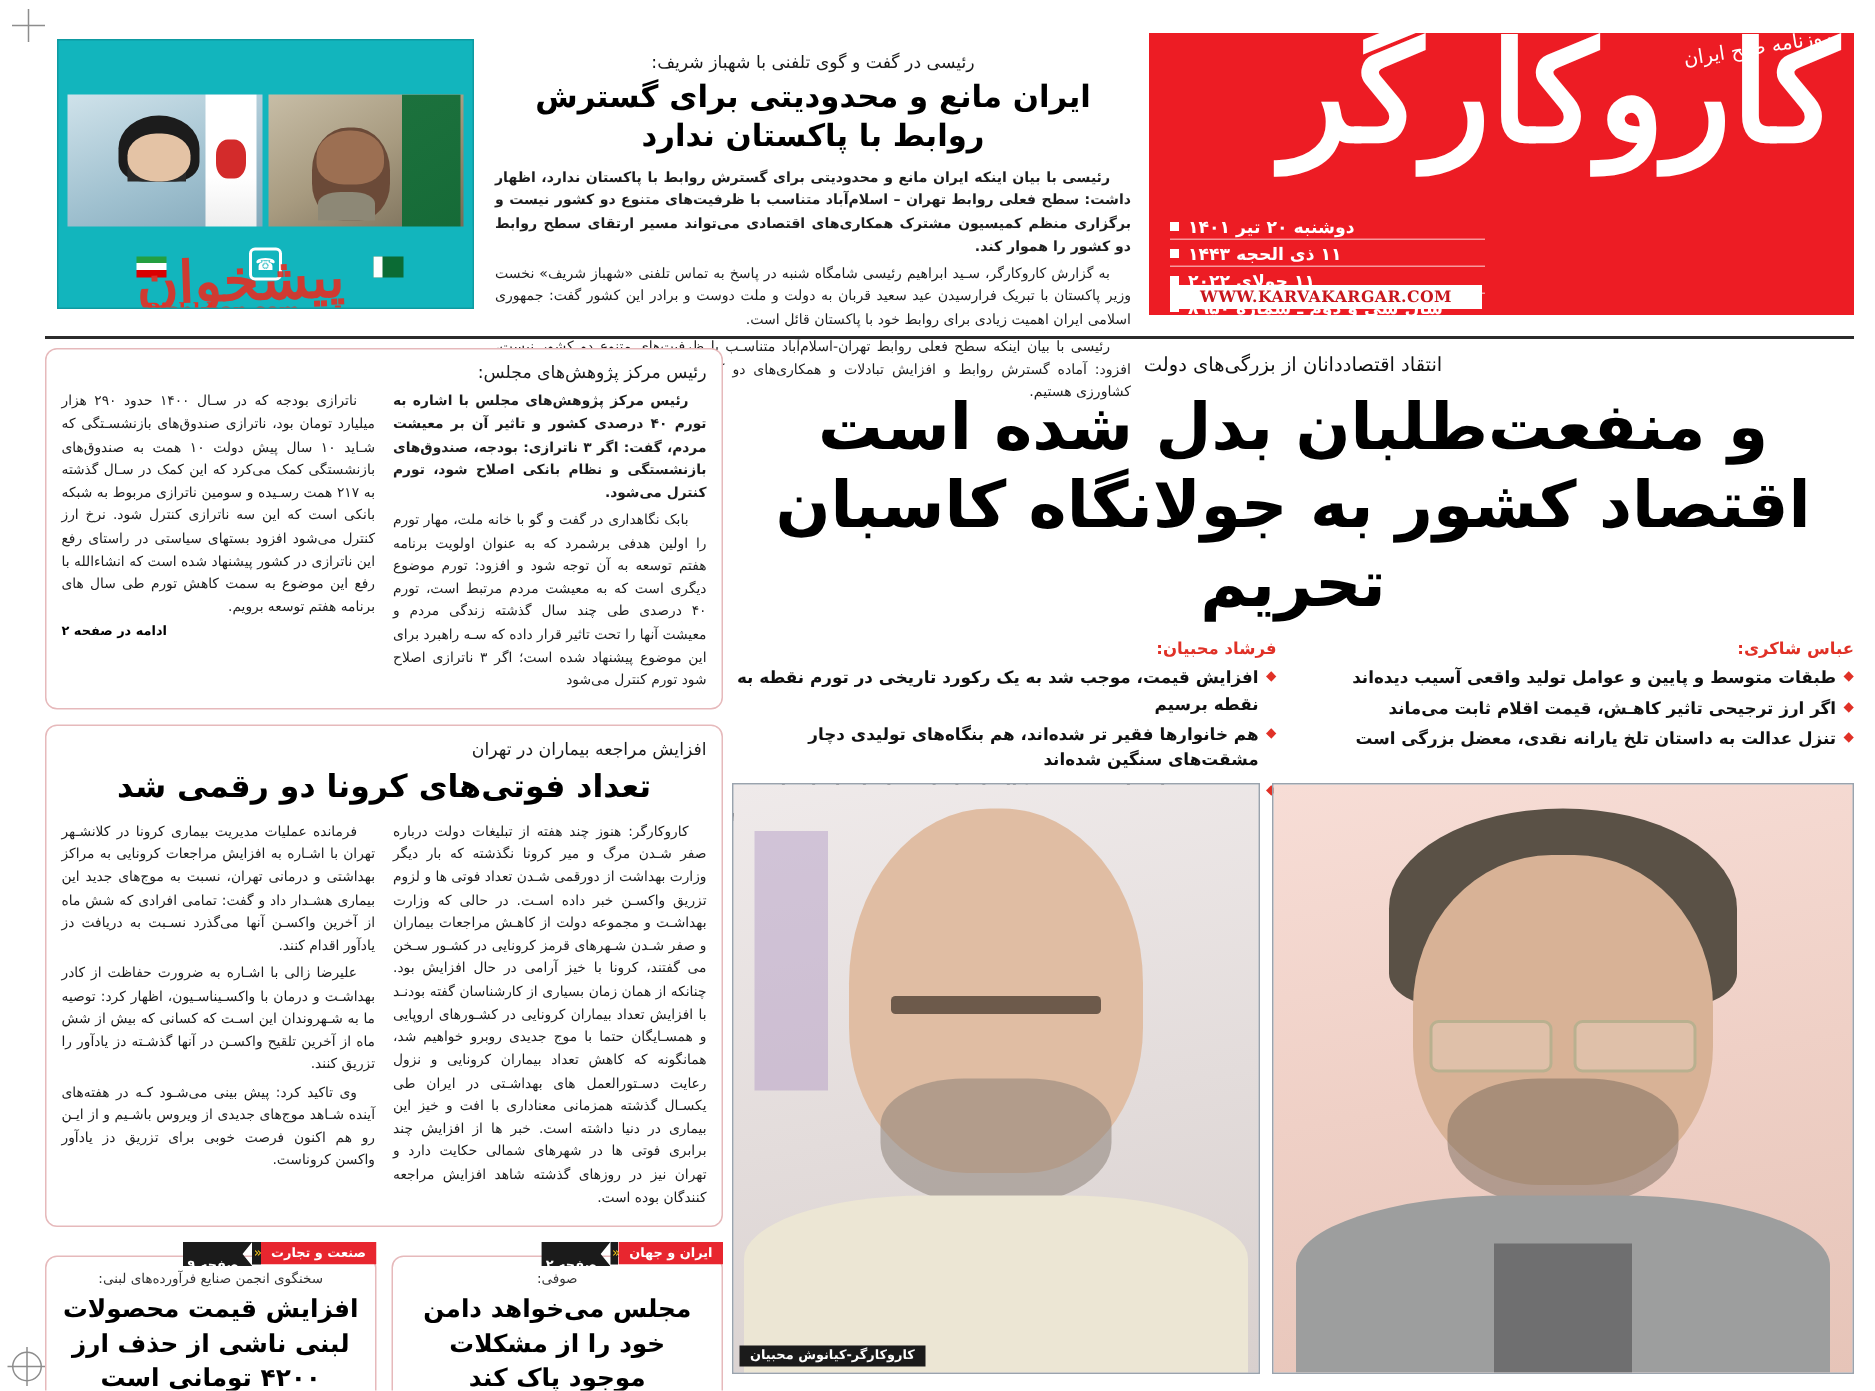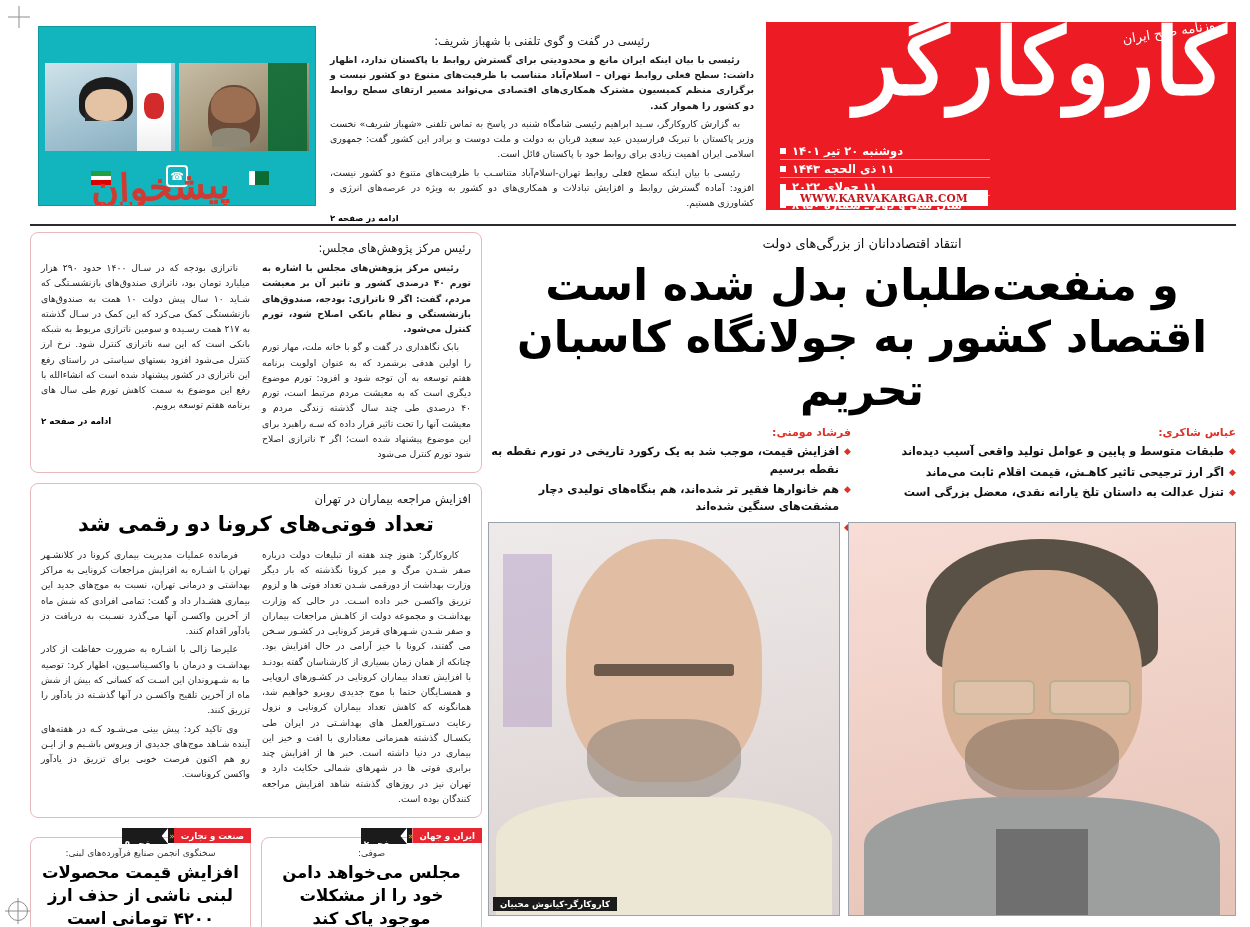--- a/index.html
+++ b/index.html
@@ -248,20 +248,21 @@
         <div class="line">
           <span>۱۲ صفحه ـ تک شماره ۵۰۰۰۰ ریال</span>
           <span class="bullet"></span>
         </div>
       </div>
       <div class="mast-url">WWW.KARVAKARGAR.COM</div>
     </div>
 
     <div class="lead">
       <div class="kicker">رئیسی در گفت و گوی تلفنی با شهباز شریف:</div>
+      <div class="hl">ایران مانع و محدودیتی برای گسترش روابط با پاکستان ندارد</div>
       <p class="b">رئیسی با بیان اینکه ایران مانع و محدودیتی برای گسترش روابط با پاکستان ندارد، اظهار داشت: سطح فعلی روابط تهران – اسلام‌آباد متناسب با ظرفیت‌های متنوع دو کشور نیست و برگزاری منظم کمیسیون مشترک همکاری‌های اقتصادی می‌تواند مسیر ارتقای سطح روابط دو کشور را هموار کند.</p>
       <p>به گزارش کاروکارگر، سـید ابراهیم رئیسی شامگاه شنبه در پاسخ به تماس تلفنی «شهباز شریف» نخست وزیر پاکستان با تبریک فرارسیدن عید سعید قربان به دولت و ملت دوست و برادر این کشور گفت: جمهوری اسلامی ایران اهمیت زیادی برای روابط خود با پاکستان قائل است.</p>
       <p>رئیسی با بیان اینکه سطح فعلی روابط تهران-اسلام‌آباد متناسـب با ظرفیت‌های متنوع دو کشور نیست، افزود: آماده گسترش روابط و افزایش تبادلات و همکاری‌های دو کشور به ویژه در عرصه‌های انرژی و کشاورزی هستیم.</p>
       <div class="cont">ادامه در صفحه ۲</div>
     </div>
 
     <div class="topphoto">
       <div class="tp-row">
         <div class="tp-cell tp-left">
           <div class="pk-flag"></div>
@@ -286,21 +287,21 @@
   </div>
 
   <div class="hrule one"></div>
 
   <div class="sidebar">
 
     <div class="card">
       <div class="kicker">رئیس مرکز پژوهش‌های مجلس:</div>
       <div class="cols2">
         <div class="col">
-          <p class="b">رئیس مرکز پژوهش‌های مجلس با اشاره به تورم ۴۰ درصدی کشور و تاثیر آن بر معیشت مردم، گفت: اگر 9 ناترازی: بودجه، صندوق‌های بازنشستگی و نظام بانکی اصلاح شود، تورم کنترل می‌شود.</p>
+          <p class="b">رئیس مرکز پژوهش‌های مجلس با اشاره به تورم ۴۰ درصدی کشور و تاثیر آن بر معیشت مردم، گفت: اگر ۳ ناترازی: بودجه، صندوق‌های بازنشستگی و نظام بانکی اصلاح شود، تورم کنترل می‌شود.</p>
           <p>بابک نگاهداری در گفت و گو با خانه ملت، مهار تورم را اولین هدفی برشمرد که به عنوان اولویت برنامه هفتم توسعه به آن توجه شود و افزود: تورم موضوع دیگری است که به معیشت مردم مرتبط است، تورم ۴۰ درصدی طی چند سال گذشته زندگی مردم و معیشت آنها را تحت تاثیر قرار داده که سـه راهبرد برای این موضوع پیشنهاد شده است؛ اگر ۳ ناترازی اصلاح شود تورم کنترل می‌شود</p>
         </div>
         <div class="col">
           <p>ناترازی بودجه که در سـال ۱۴۰۰ حدود ۲۹۰ هزار میلیارد تومان بود، ناترازی صندوق‌های بازنشسـتگی که شـاید ۱۰ سال پیش دولت ۱۰ همت به صندوق‌های بازنشستگی کمک می‌کرد که این کمک در سـال گذشته به ۲۱۷ همت رسـیده و سومین ناترازی مربوط به شبکه بانکی است که این سه ناترازی کنترل شود. نرخ ارز کنترل می‌شود افزود بستهای سیاستی در راستای رفع این ناترازی در کشور پیشنهاد شده است که انشاءالله با رفع این موضوع به سمت کاهش تورم طی سال های برنامه هفتم توسعه برویم.</p>
           <div class="cont-r">ادامه در صفحه ۲</div>
         </div>
       </div>
     </div>
 
     <div class="card">
@@ -366,21 +367,21 @@
             <span>اگر ارز ترجیحی تاثیر کاهـش، قیمت اقلام ثابت می‌ماند</span>
           </li>
           <li>
             <span class="dia">◆</span>
             <span>تنزل عدالت به داستان تلخ یارانه نقدی، معضل بزرگی است</span>
           </li>
         </ul>
       </div>
 
       <div class="bcol">
-        <div class="src">فرشاد مومنی:</div>
+        <div class="src">فرشاد محبیان:</div>
         <ul>
           <li>
             <span class="dia">◆</span>
             <span>افزایش قیمت، موجب شد به یک رکورد تاریخی در تورم نقطه به نقطه برسیم</span>
           </li>
           <li>
             <span class="dia">◆</span>
             <span>هم خانوارها فقیر تر شده‌اند، هم بنگاه‌های تولیدی دچار مشقت‌های سنگین شده‌اند</span>
           </li>
           <li>

